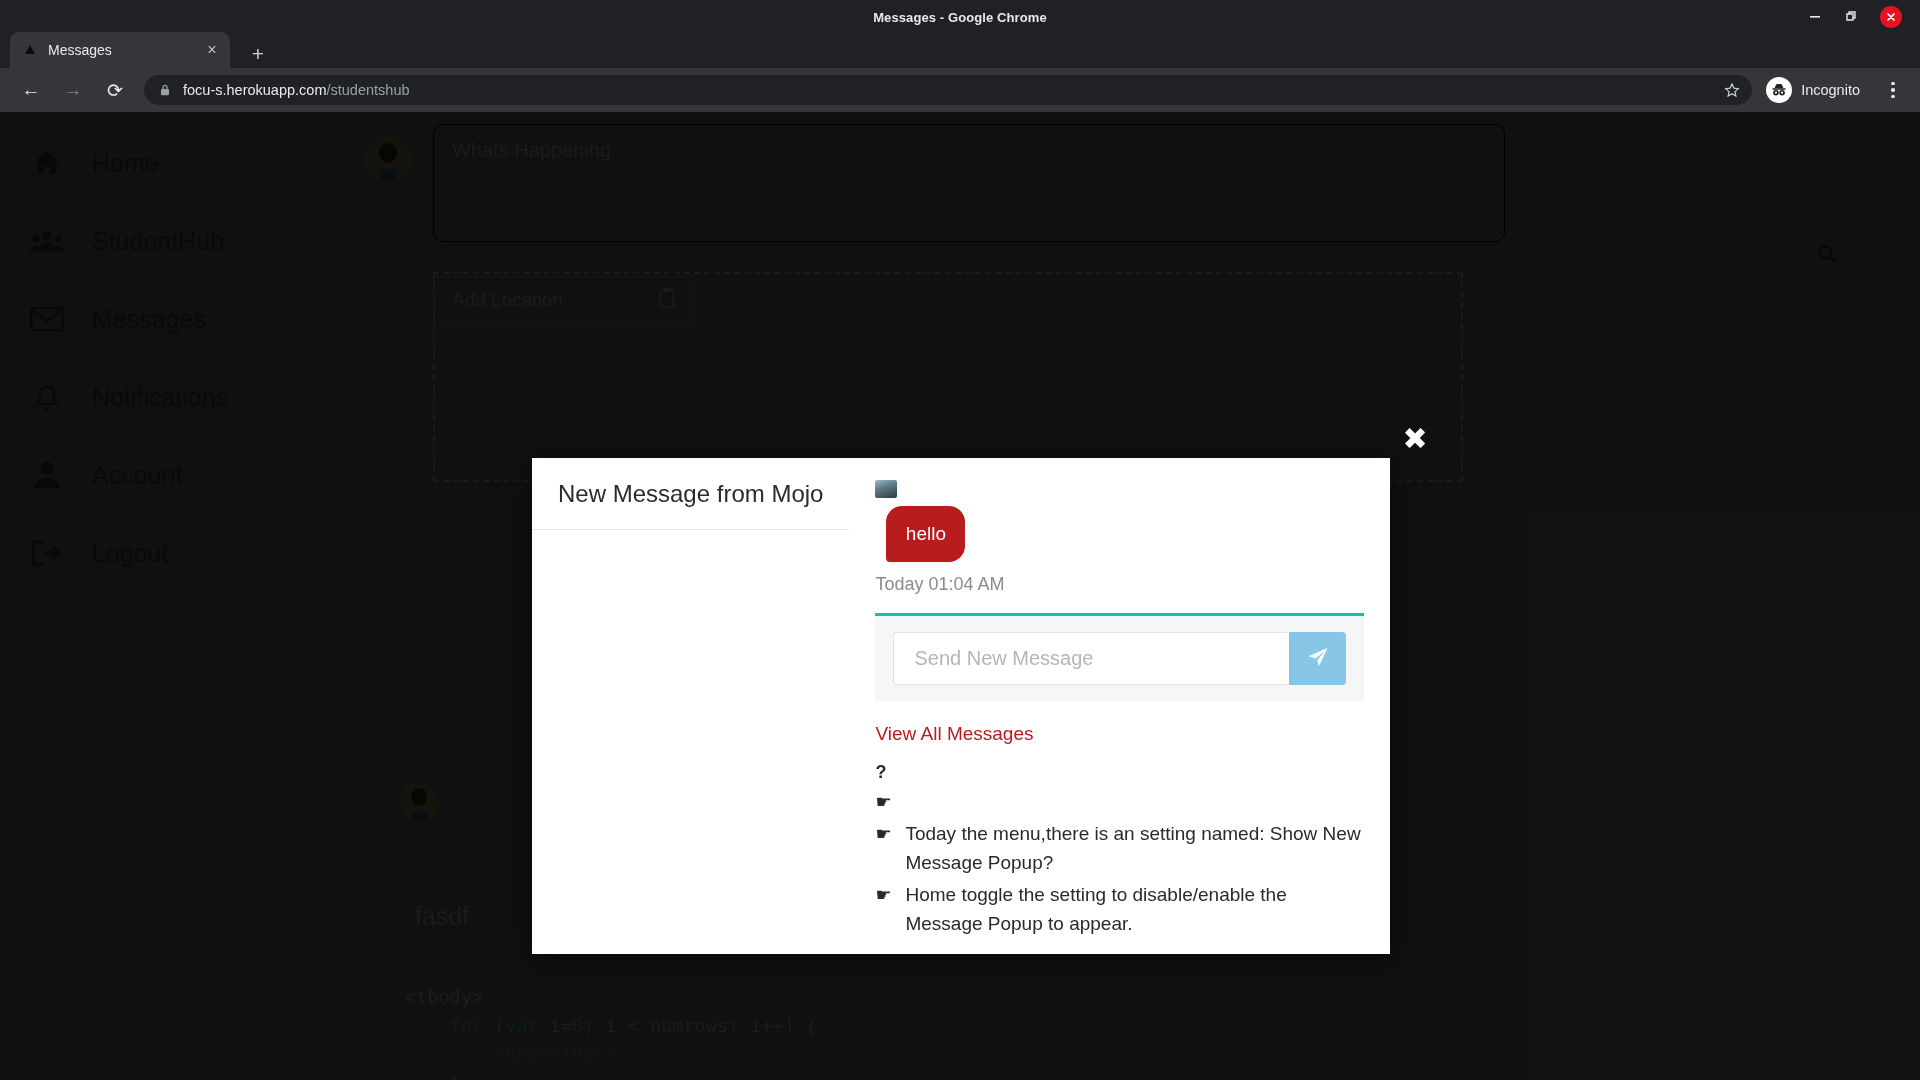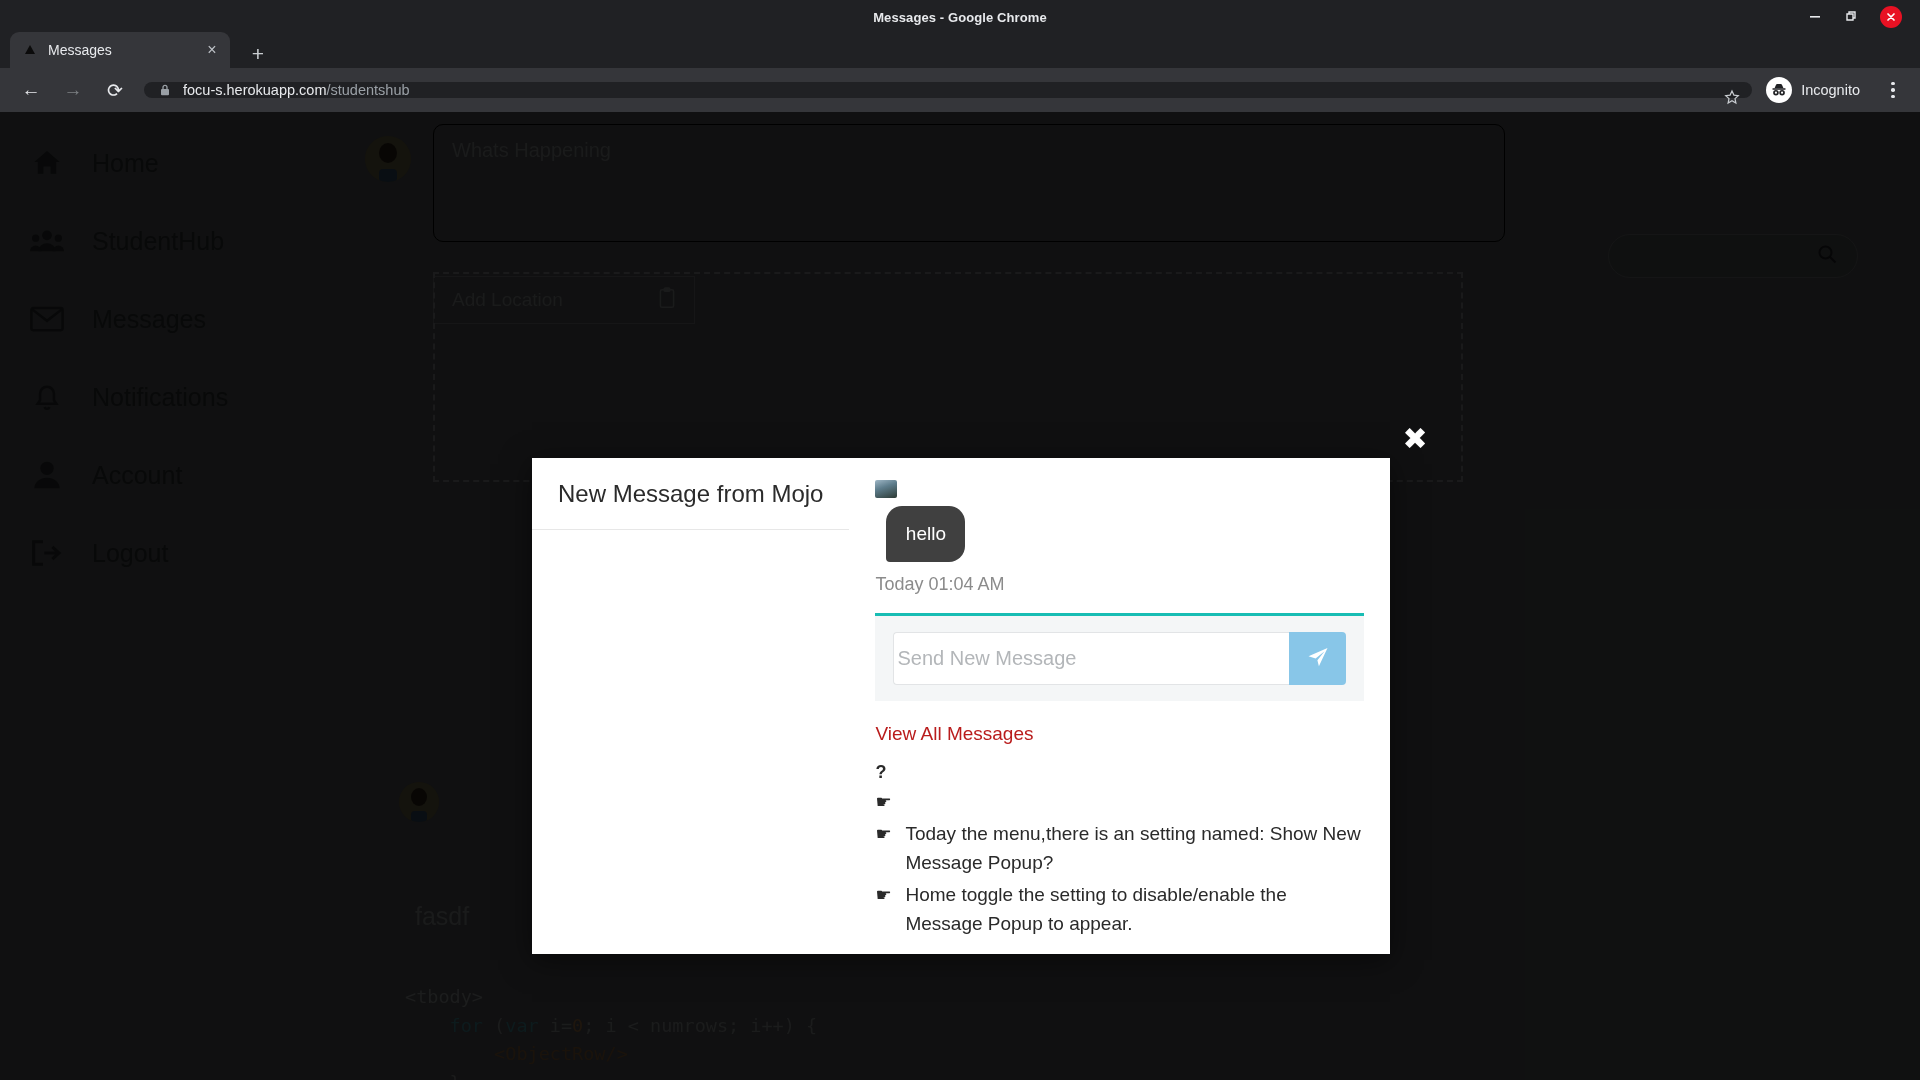--- a/index.html
+++ b/index.html
@@ -63,21 +63,21 @@
     position: absolute; top: 68px; left: 0; width: 1920px; height: 44px;
     background: #35363a; display: flex; align-items: center; padding: 0 10px;
   }
   .nav-btn {
     width: 34px; height: 34px; margin: 0 4px; color: #e8eaed;
     display: flex; align-items: center; justify-content: center; border-radius: 50%;
     cursor: pointer; font-size: 19px;
   }
   .nav-btn.disabled { color: #7e8285; }
   .omnibox {
-    flex: 1; height: 16px; background: #202124; border-radius: 16px;
+    flex: 1; height: 30px; background: #202124; border-radius: 16px;
     margin: 0 10px 0 8px; display: flex; align-items: center; padding: 0 14px;
     position: relative;
   }
   .lock-icon { width: 14px; height: 14px; margin-right: 11px; flex: none; }
   .url { font-size: 14.5px; white-space: nowrap; }
   .url .host { color: #e8eaed; }
   .url .path { color: #9aa0a6; }
   .star-icon {
     position: absolute; right: 12px; top: 7px; width: 16px; height: 16px;
     color: #c9cdd1; cursor: pointer;
@@ -198,36 +198,36 @@
   }
   .modal-title { font-size: 24px; color: #2b2b2b; font-weight: normal; }
   .modal-body { flex: 1; position: relative; padding: 22px 26px 0 26px; }
 
   .msg-thumb {
     width: 22px; height: 18px; border-radius: 2px; overflow: hidden; position: relative;
     background: linear-gradient(160deg,#9fb7c6 0%,#5e7d8c 40%,#2c3a34 100%);
   }
   .bubble {
     margin-top: 8px; margin-left: 11px;
-    background: #404040; color: #fff; font-size: 19px;
+    background: #b91c1c; color: #fff; font-size: 19px;
     border-radius: 16px 16px 16px 4px;
     width: 79px; height: 56px; display: flex; align-items: center; justify-content: center;
   }
   .msg-time { margin-top: 12px; color: #8b8b8b; font-size: 18px; }
 
   .send-wrap {
     position: absolute; left: 26px; right: 26px; top: 155px;
     background: #f4f6f7; border-top: 3px solid #18bdb4;
     padding: 16px 18px;
   }
   .send-row { display: flex; }
   .send-input {
     flex: 1; height: 53px; background: #fff; border: 1px solid #e2e4e6;
     border-right: none; border-radius: 4px 0 0 4px;
-    display: flex; align-items: center; padding: 0 3px;
+    display: flex; align-items: center; padding: 0 20px;
   }
   .send-input span { color: #b3b6b9; font-size: 20px; }
   .send-btn {
     width: 57px; height: 53px; background: #88c6e8; border-radius: 0 4px 4px 0;
     display: flex; align-items: center; justify-content: center; cursor: pointer;
   }
   .viewall {
     position: absolute; left: 26px; top: 265px; color: #b91c1c; font-size: 19px;
     cursor: pointer;
   }

